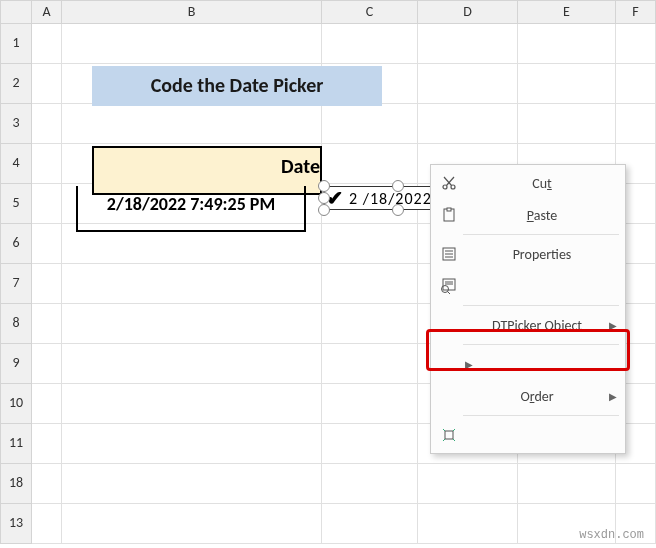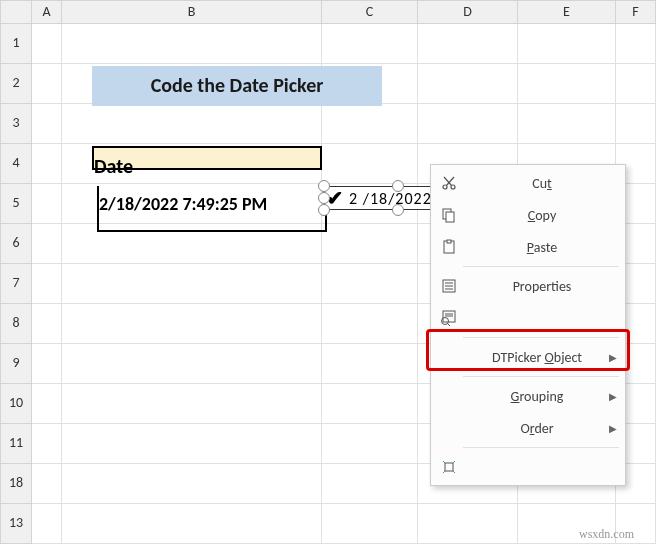--- a/index.html
+++ b/index.html
@@ -25,22 +25,22 @@
     .cell { border-right: 1px solid #e0e0e0; border-bottom: 1px solid #e0e0e0; }
     .cA { width: 30px; }
     .cB { width: 260px; }
     .cC { width: 96px; }
     .cD { width: 100px; }
     .cE { width: 98px; }
     .cF { width: 40px; }
     
     .title-box { position: absolute; top: 66px; left: 92px; width: 290px; height: 40px; background: #c2d6ec; text-align: center; font-weight: bold; font-size: 20px; line-height: 38px; color: #1a1a1a; }
     
-    .date-header { position: absolute; top: 146px; left: 92px; width: 230px; height: 24px; background: #fdf2d0; border: 2px solid #000; text-align: left; font-weight: bold; font-size: 20px; line-height: 36px; }
-    .date-value { position: absolute; top: 186px; left: 97px; width: 230px; height: 46px; border: 2px solid #000; border-top: none; text-align: left; font-weight: bold; font-size: 18px; line-height: 36px; }
+    .date-header { position: absolute; top: 146px; left: 92px; width: 230px; height: 49px; background: #fdf2d0; border: 2px solid #000; text-align: right; font-weight: bold; font-size: 20px; line-height: 36px; }
+    .date-value { position: absolute; top: 186px; left: 76px; width: 230px; height: 46px; border: 2px solid #000; border-top: none; text-align: center; font-weight: bold; font-size: 18px; line-height: 36px; }
     
     .dtpicker { position: absolute; top: 186px; left: 324px; width: 148px; height: 24px; border: 1px solid #333; background: #fff; display: flex; align-items: center; }
     .dtpicker .check { width: 20px; height: 20px; display: flex; align-items: center; justify-content: center; font-weight: bold; font-size: 20px; color: #000; }
     .dtpicker .dtval { flex: 1; font-size: 16px; padding-left: 4px; letter-spacing: 1px; }
     .dtpicker .drop { width: 16px; height: 20px; background: #f0f0f0; border-left: 1px solid #ccc; }
     
     .sel-handle { position: absolute; width: 12px; height: 12px; border: 1px solid #888; border-radius: 50%; background: #fff; }
     .sh1 { top: 180px; left: 318px; }
     .sh2 { top: 180px; left: 392px; }
     .sh3 { top: 180px; left: 466px; }
@@ -53,21 +53,21 @@
     .context-menu { position: absolute; top: 164px; left: 430px; width: 196px; background: #fcfcfc; border: 1px solid #ccc; box-shadow: 3px 3px 6px rgba(0,0,0,0.2); padding: 2px 0; }
     .menu-item { display: flex; align-items: center; height: 32px; padding: 0 6px; color: #444; }
     .menu-item .mi-icon { width: 24px; height: 20px; display: flex; align-items: center; justify-content: center; margin-right: 4px; }
     .menu-item .mi-label { flex: 1; font-size: 14px; text-align: center; }
     .menu-item .mi-arrow { width: 10px; color: #666; font-size: 10px; }
     .menu-sep { height: 1px; background: #e0e0e0; margin: 3px 6px 3px 32px; }
     .under { text-decoration: underline; }
     
     .highlight-box { position: absolute; top: 329px; left: 426px; width: 204px; height: 42px; border: 3px solid #d80000; border-radius: 4px; pointer-events: none; }
     
-    .watermark { position: absolute; bottom: 6px; right: 22px; font-size: 12px; color: #999; font-family: Liberation Serif, serif; }
+    .watermark { position: absolute; bottom: 6px; right: 12px; font-size: 12px; color: #999; font-family: Liberation Mono, monospace; }
     
     svg { display: block; }
   </style>
 </head>
 <body>
 
 <div class="grid">
   <div class="col-headers">
     <div class="corner"></div>
     <div class="col-h col-A">A</div>
@@ -230,31 +230,20 @@
             <path d="M5.5 10.5 L13 2 M10.5 10.5 L3 2"></path>
           </g>
         </svg>
     </div>
     <div class="mi-label"><span>Cu</span><span class="under">t</span></div>
   </div>
   <div class="menu-item">
     <div class="mi-icon">
       <svg width="16" height="16" viewBox="0 0 16 16">
           <g stroke="#555" fill="none">
-            <rect x="2" y="2" width="8" height="10"></rect>
-            <rect x="5" y="5" width="8" height="10" fill="#fff"></rect>
-          </g>
-        </svg>
-    </div>
-    <div class="mi-label"><span class="under">C</span><span>opy</span></div>
-  </div>
-  <div class="menu-item">
-    <div class="mi-icon">
-      <svg width="16" height="16" viewBox="0 0 16 16">
-          <g stroke="#555" fill="none">
             <rect x="3" y="2" width="10" height="12"></rect>
             <rect x="6" y="1" width="4" height="3" fill="#fff"></rect>
           </g>
         </svg>
     </div>
     <div class="mi-label"><span class="under">P</span><span>aste</span></div>
   </div>
   <div class="menu-sep"></div>
   <div class="menu-item">
     <div class="mi-icon">
@@ -284,21 +273,20 @@
   </div>
   <div class="menu-sep"></div>
   <div class="menu-item">
     <div class="mi-icon"></div>
     <div class="mi-label"><span>DTPicker </span><span class="under">O</span><span>bject</span></div>
     <div class="mi-arrow">▶</div>
   </div>
   <div class="menu-sep"></div>
   <div class="menu-item">
     <div class="mi-icon"></div>
-    <div class="mi-label"><span class="under">G</span><span>rouping</span></div>
     <div class="mi-arrow">▶</div>
   </div>
   <div class="menu-item">
     <div class="mi-icon"></div>
     <div class="mi-label"><span>O</span><span class="under">r</span><span>der</span></div>
     <div class="mi-arrow">▶</div>
   </div>
   <div class="menu-sep"></div>
   <div class="menu-item">
     <div class="mi-icon">

